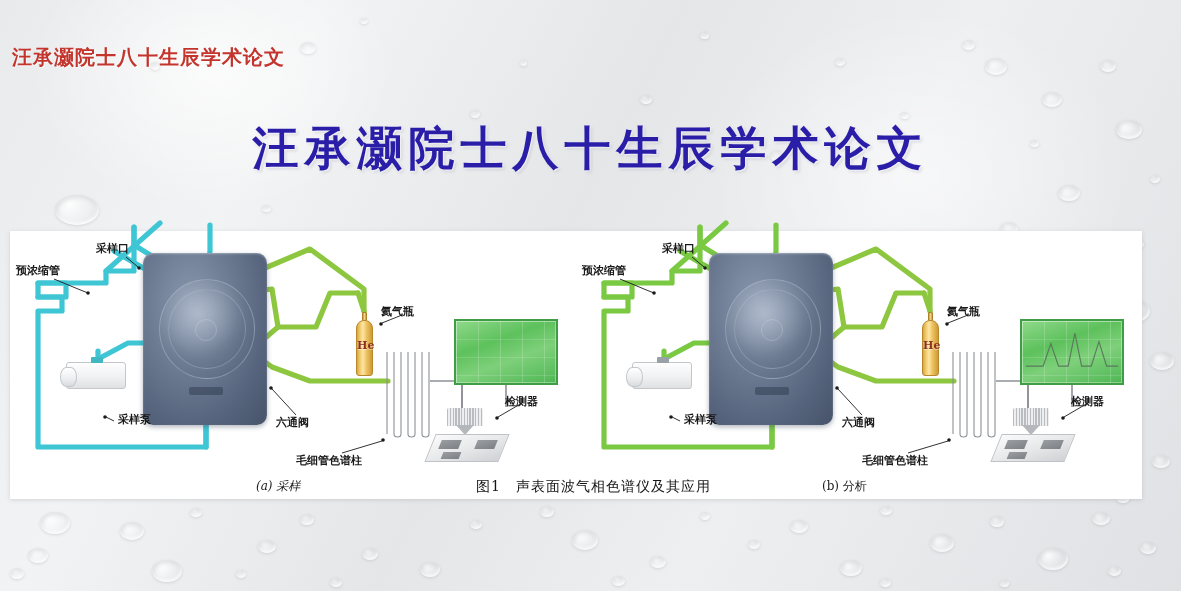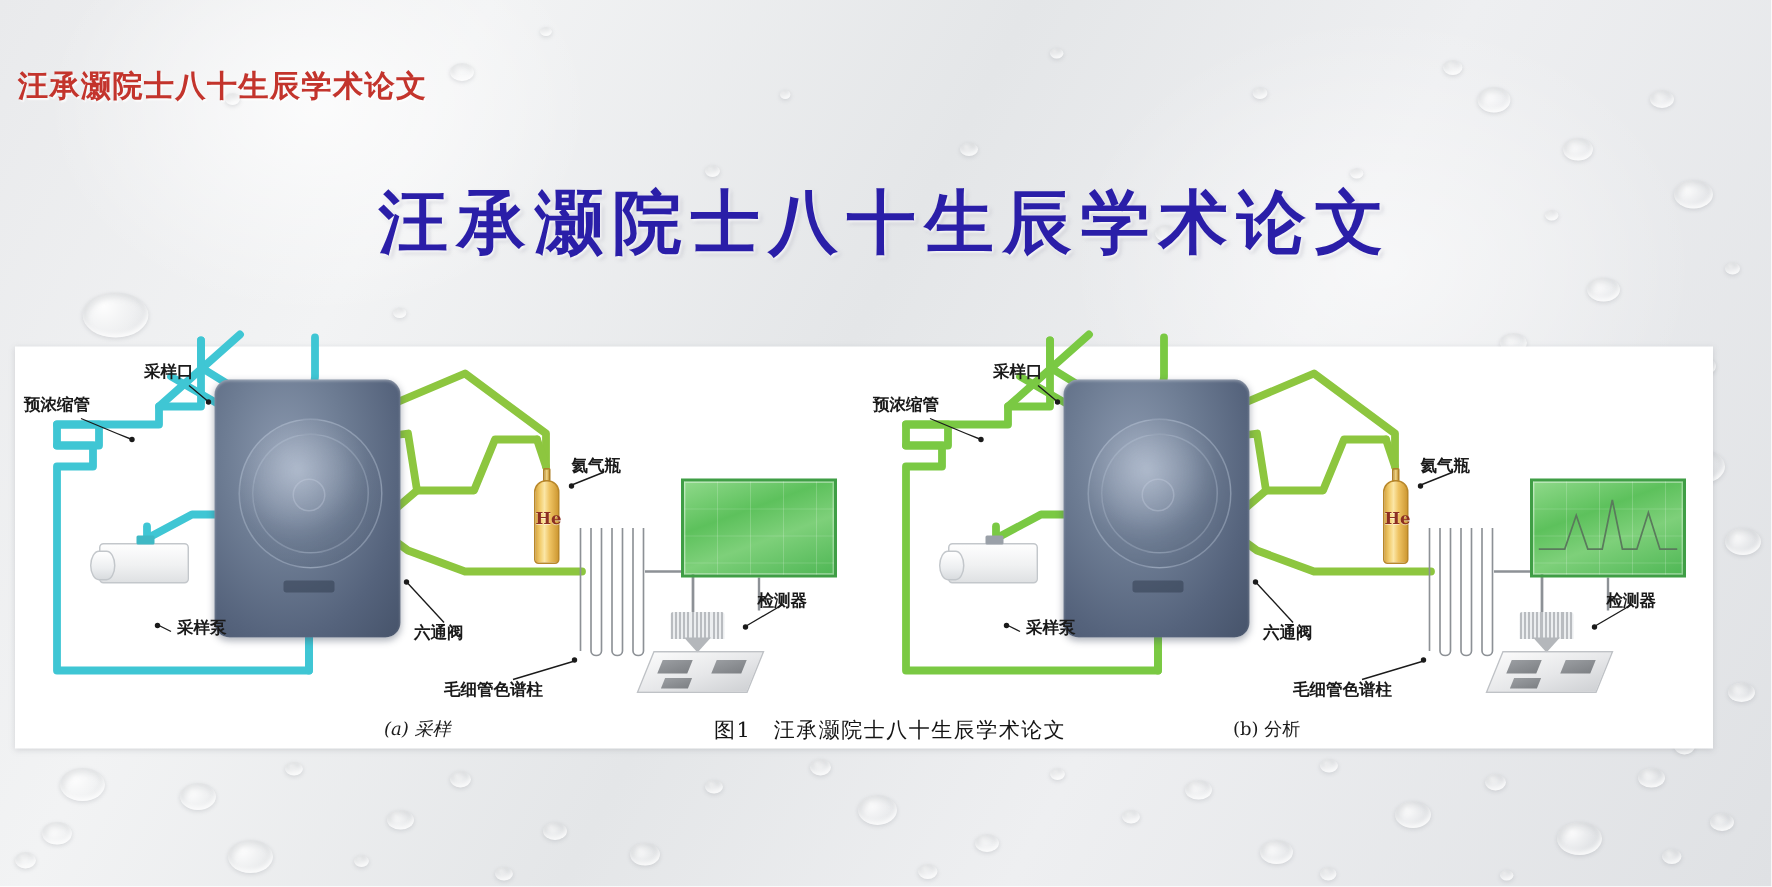--- a/index.html
+++ b/index.html
@@ -428,15 +428,15 @@
       <div class="lbl" style="left:86px; top:13px;">采样口</div>
       <div class="lbl" style="left:108px;top:184px;">采样泵</div>
       <div class="lbl" style="left:266px;top:187px;">六通阀</div>
       <div class="lbl" style="left:371px;top:76px;">氦气瓶</div>
       <div class="lbl" style="left:286px;top:225px;">毛细管色谱柱</div>
       <div class="lbl" style="left:495px;top:166px;">检测器</div>
 
       <div class="caption" style="left:246px; top:247px;">(b) 分析</div>
     </div>
 
-    <div class="fig-caption">图1　汪承灏院士八十生辰学术论文</div>
+    <div class="fig-caption">图1　声表面波气相色谱仪及其应用</div>
   </div>
 </div>
 
 </body></html>

